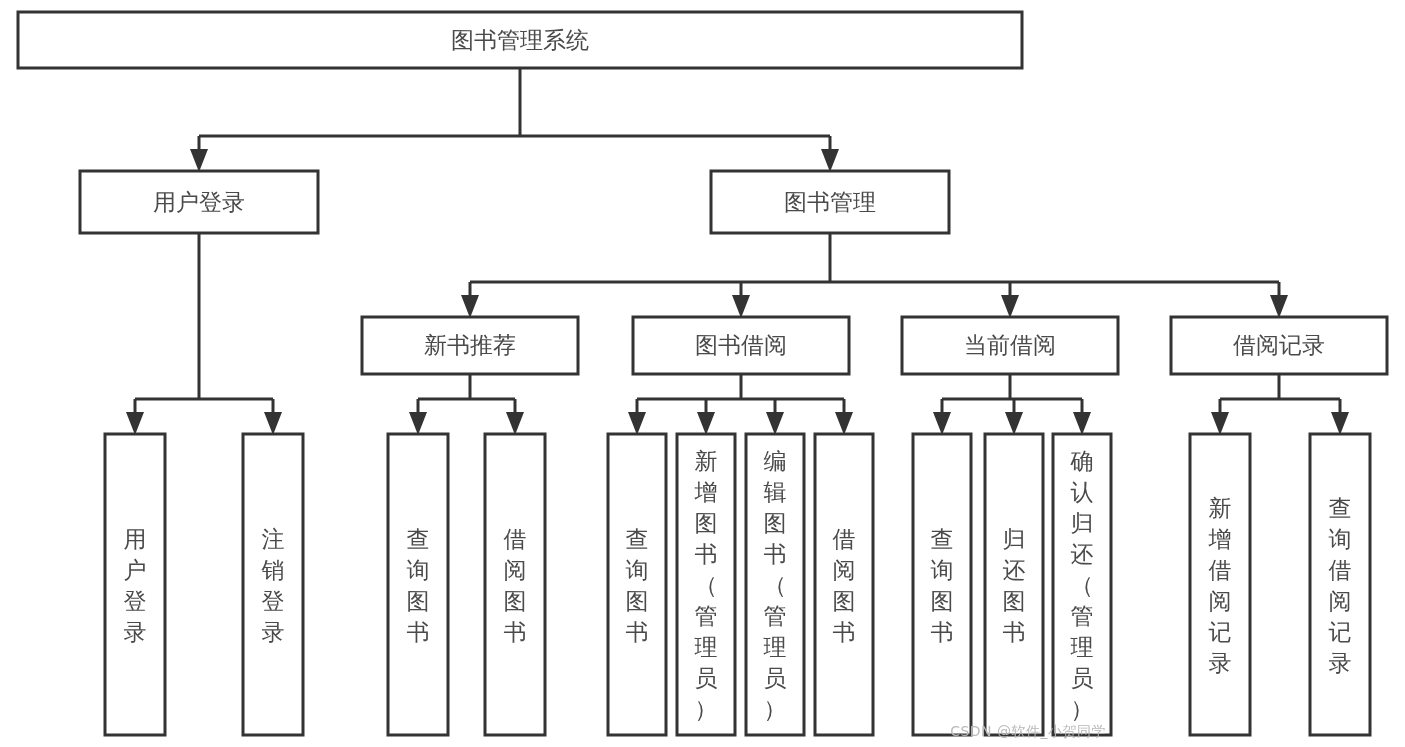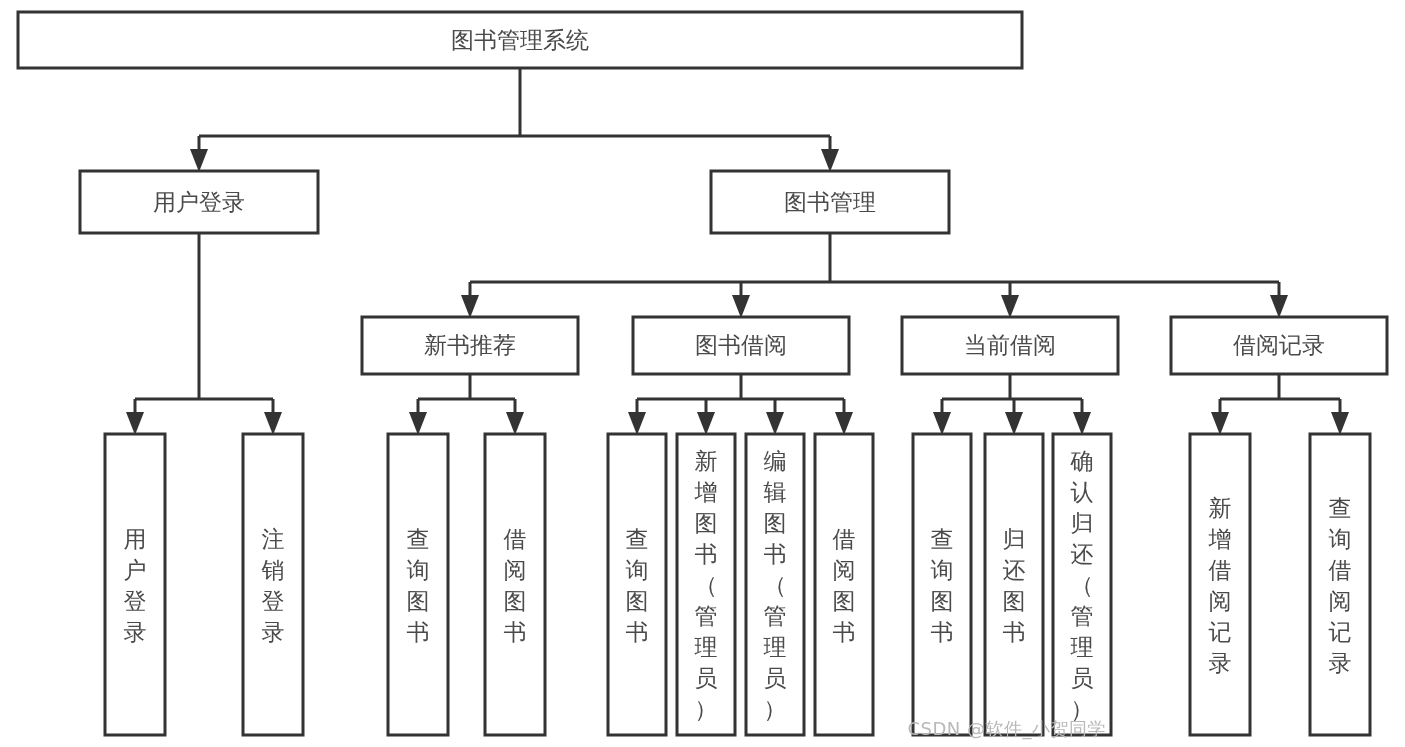--- a/index.html
+++ b/index.html
@@ -52,21 +52,21 @@
   }
   .arrow-head {
     fill: #333333;
     stroke: none;
   }
   .watermark {
     position: absolute;
     right: 12px;
     bottom: 6px;
     color: #b9b9b9;
-    font-size: 18px;
+    font-size: 14px;
     font-family: "DejaVu Sans", "Liberation Sans", sans-serif;
     white-space: nowrap;
     letter-spacing: 0.5px;
   }
 </style>
 </head>
 <body>
 
 <div id="diagram-root">
   <svg class="diagram-canvas" viewBox="0 0 1405 747" preserveAspectRatio="none">

